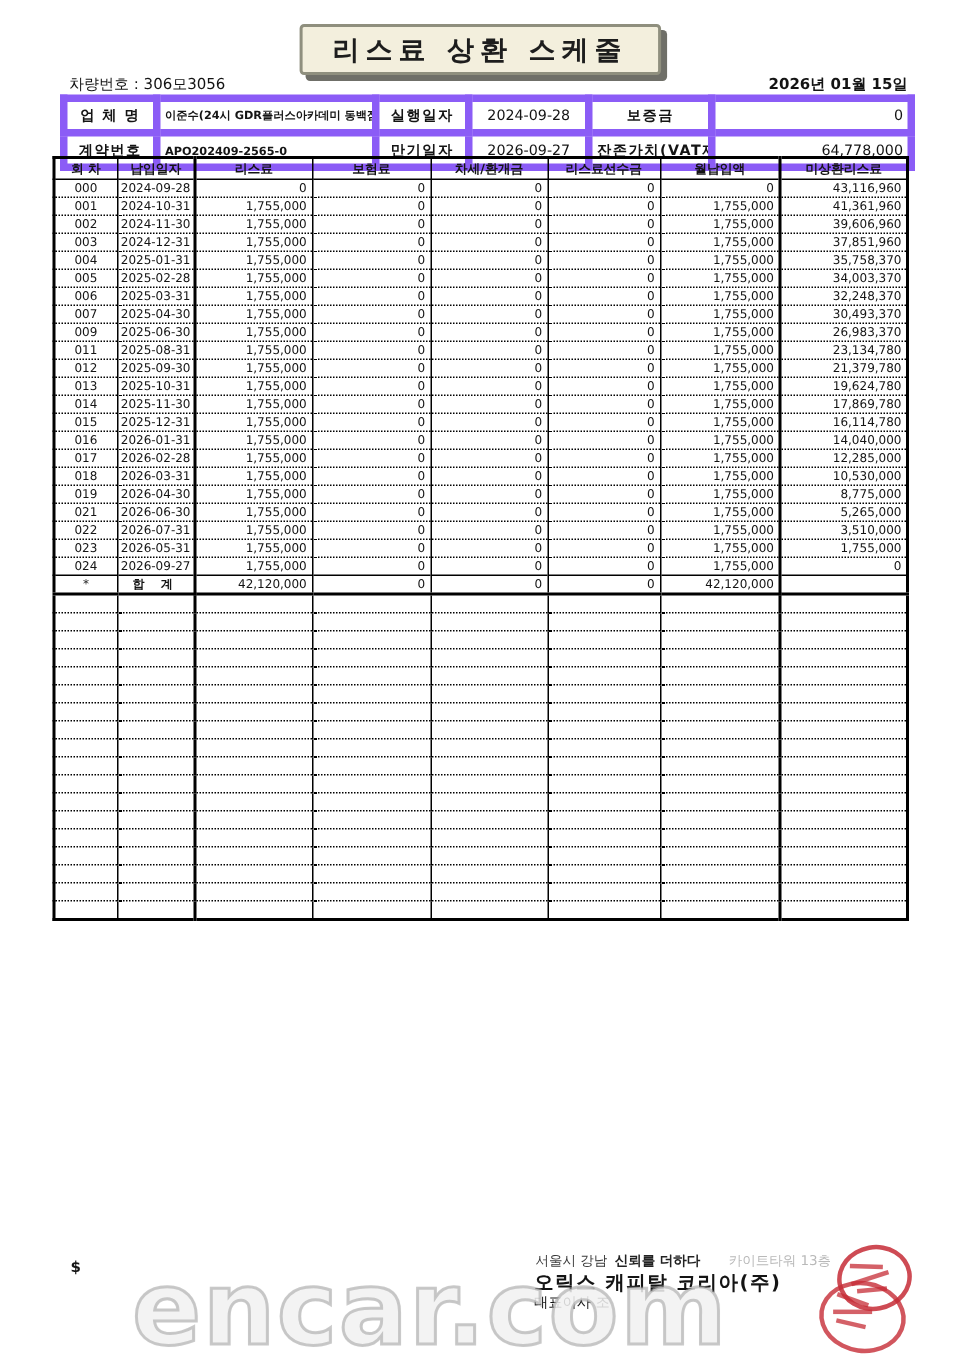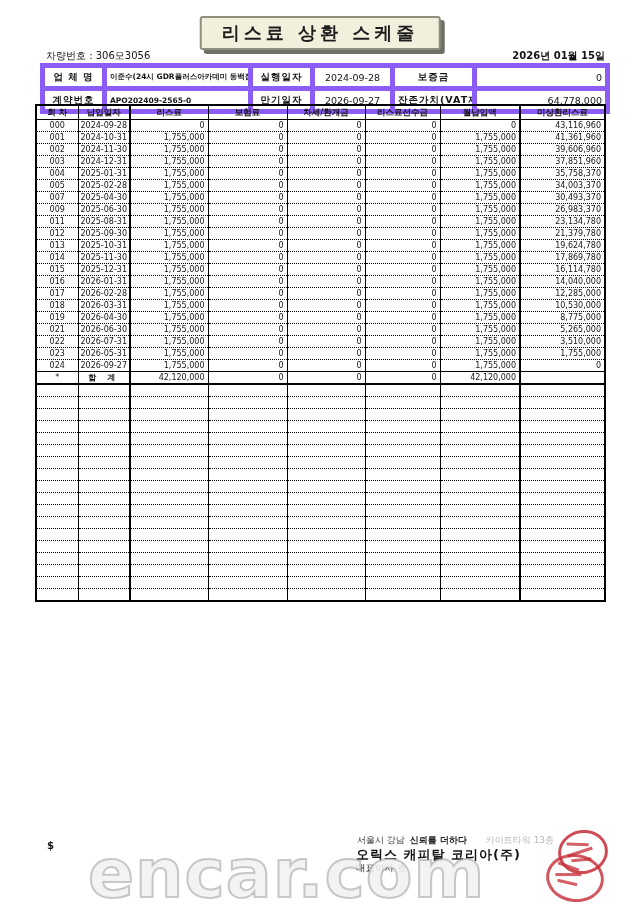--- a/index.html
+++ b/index.html
@@ -194,20 +194,30 @@
           <td class="c">005</td>
           <td class="d thick-r">2025-02-28</td>
           <td class="n">1,755,000</td>
           <td class="n">0</td>
           <td class="n">0</td>
           <td class="n">0</td>
           <td class="n thick-r">1,755,000</td>
           <td class="n">34,003,370</td>
         </tr>
 
+        <tr>
+          <td class="c">006</td>
+          <td class="d thick-r">2025-03-31</td>
+          <td class="n">1,755,000</td>
+          <td class="n">0</td>
+          <td class="n">0</td>
+          <td class="n">0</td>
+          <td class="n thick-r">1,755,000</td>
+          <td class="n">32,248,370</td>
+        </tr>
 
         <tr>
           <td class="c">007</td>
           <td class="d thick-r">2025-04-30</td>
           <td class="n">1,755,000</td>
           <td class="n">0</td>
           <td class="n">0</td>
           <td class="n">0</td>
           <td class="n thick-r">1,755,000</td>
           <td class="n">30,493,370</td>

